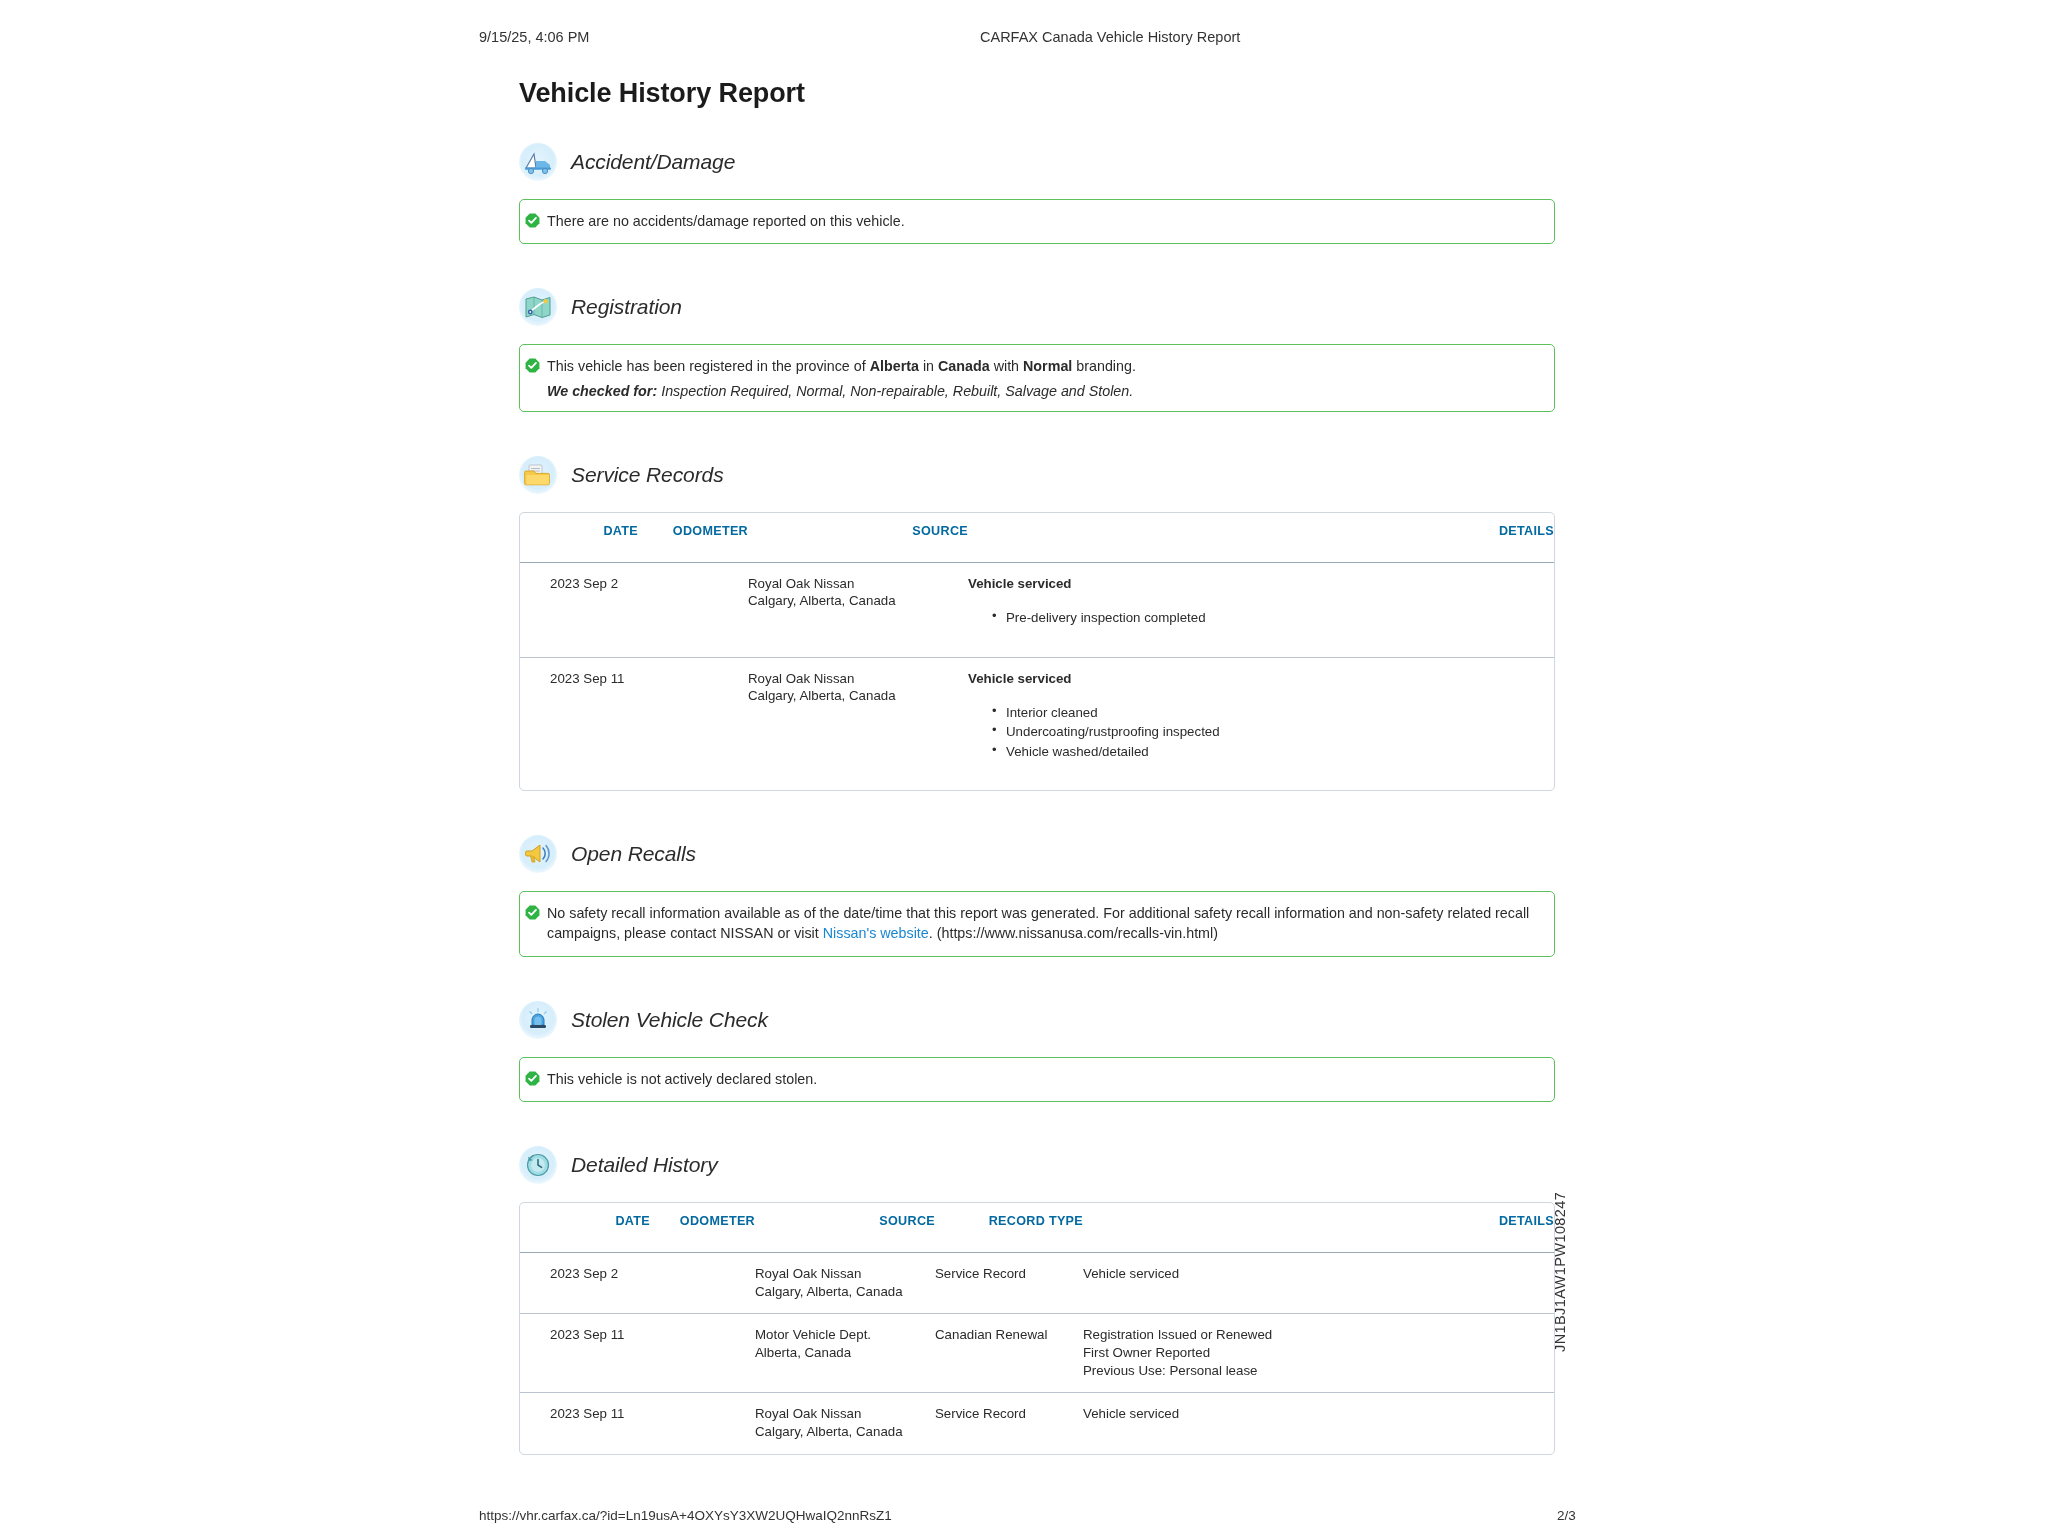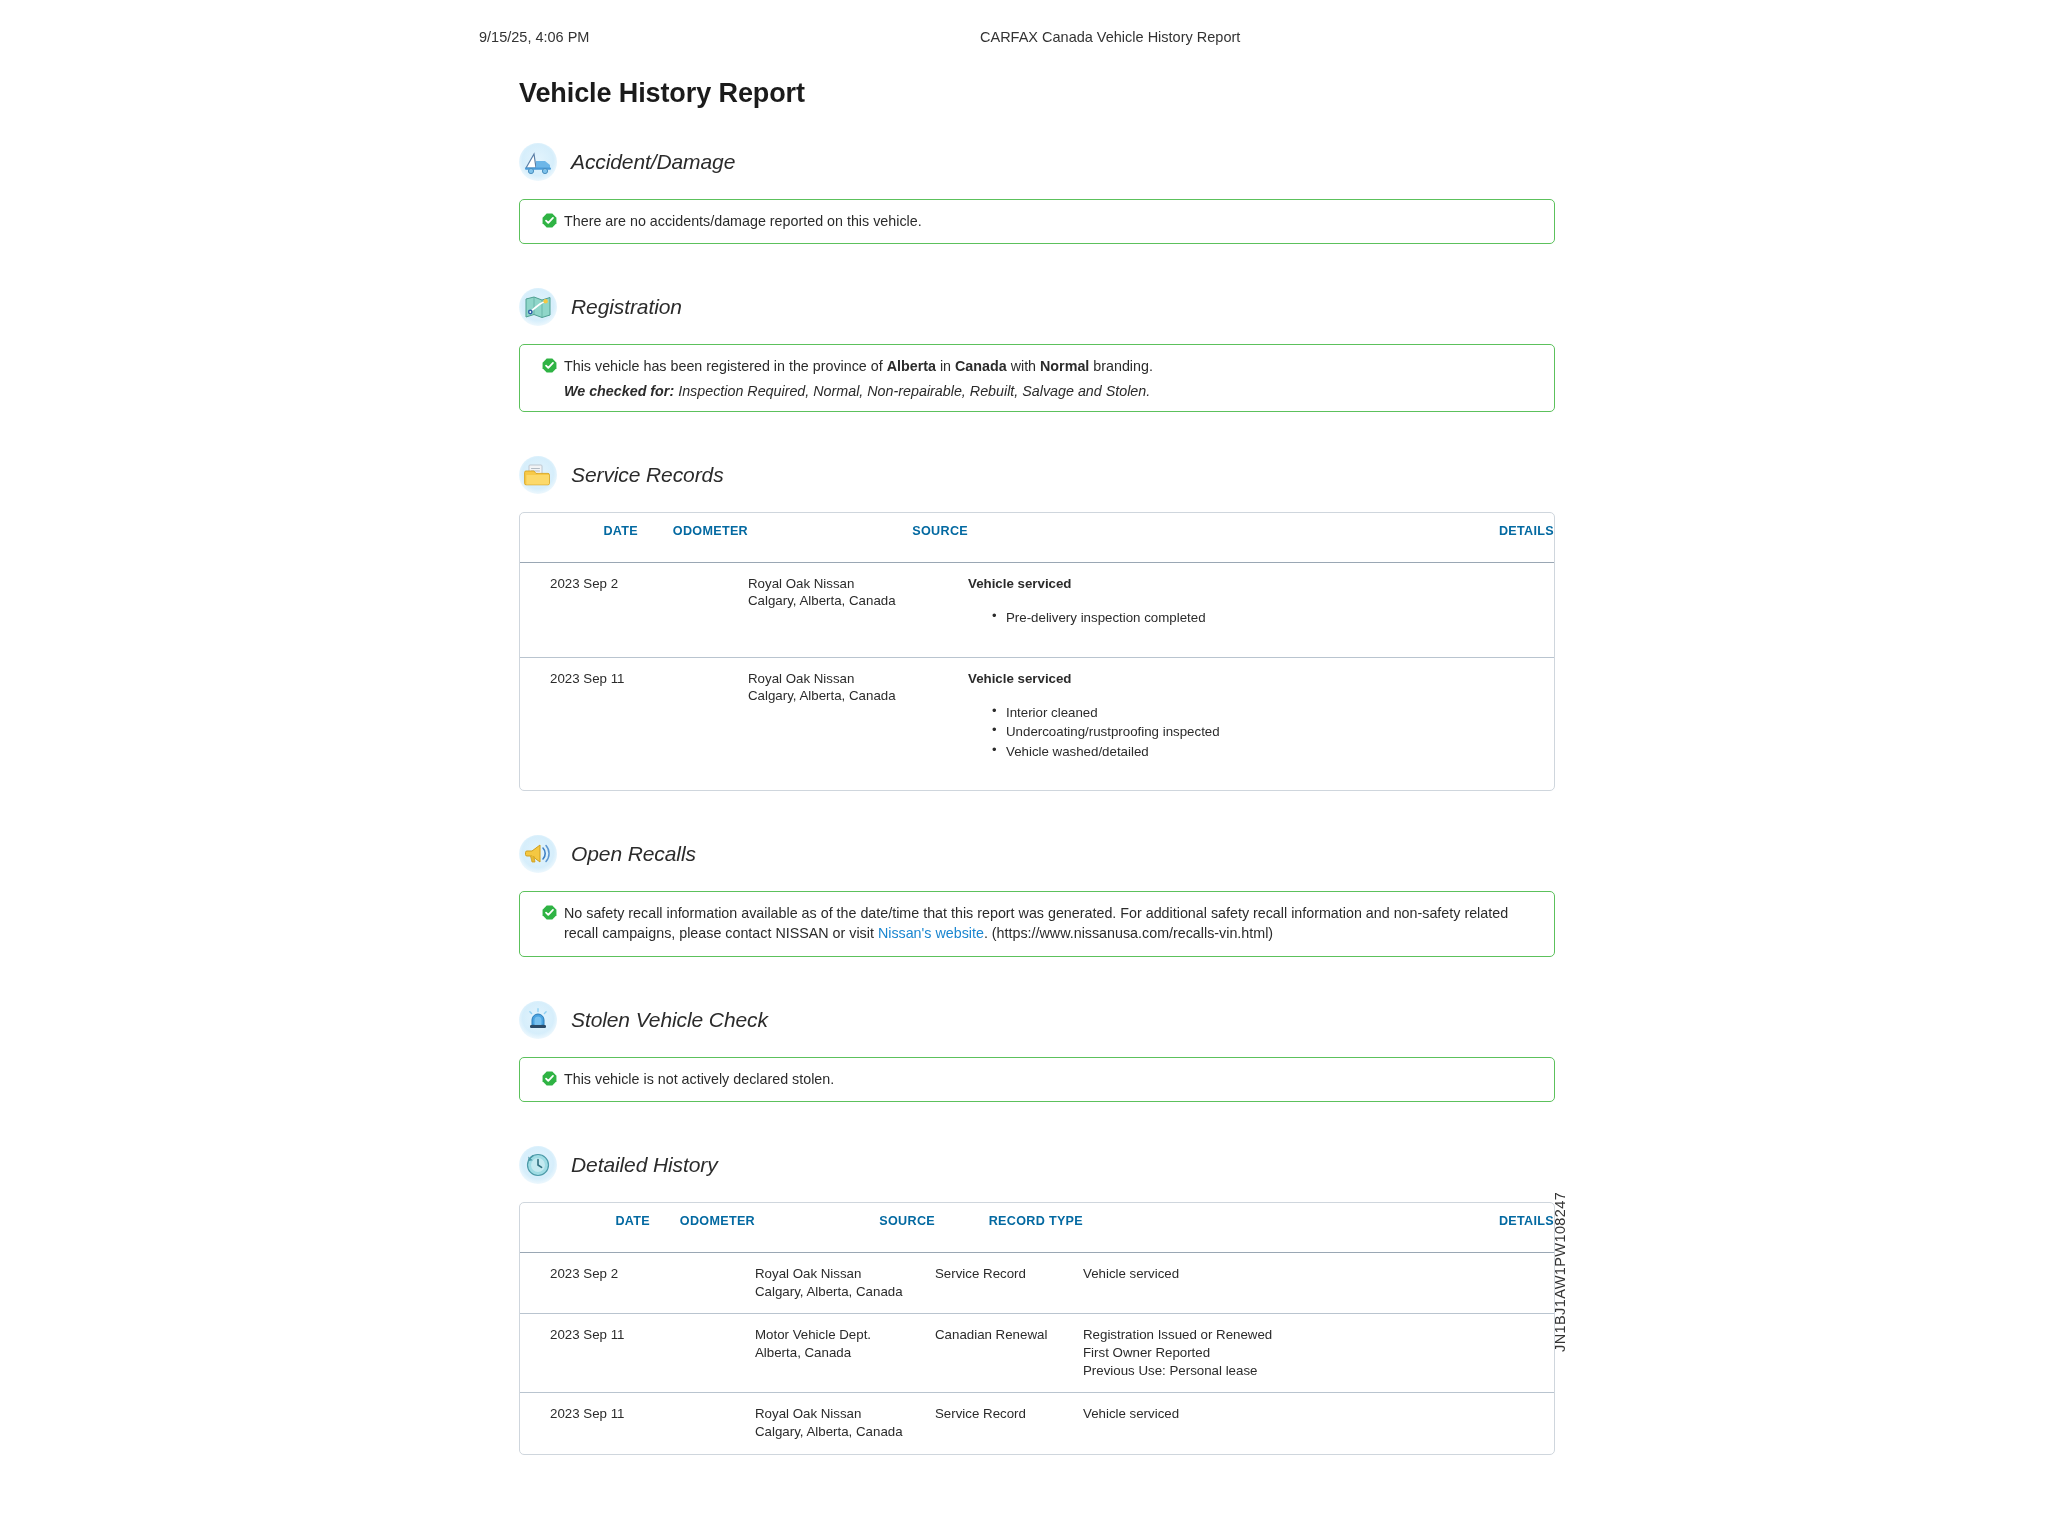--- a/index.html
+++ b/index.html
@@ -70,21 +70,21 @@
     font-size: 21px;
     color: #2b2b2b;
     font-weight: normal;
     letter-spacing: -0.1px;
   }
   
   .status-box {
     border: 1.4px solid #5cc15c;
     border-radius: 5px;
     background: #ffffff;
-    padding: 11px 14px 12px 22px;
+    padding: 11px 14px 12px 5px;
     margin-bottom: 6px;
   }
   .status-line {
     display: flex;
     align-items: flex-start;
     gap: 7px;
     font-size: 14.3px;
     line-height: 1.42;
     color: #2b2b2b;
   }
@@ -433,14 +433,18 @@
             </td>
           </tr>
         </tbody>
       </table>
     </div>
 
   </div>
 
   <div class="vin">JN1BJ1AW1PW108247</div>
 
+  <div class="print-footer">
+    <span class="pf-url">https://vhr.carfax.ca/?id=Ln19usA+4OXYsY3XW2UQHwaIQ2nnRsZ1</span>
+    <span class="pf-page">2/3</span>
+  </div>
 
 </div>
 
 </body></html>

